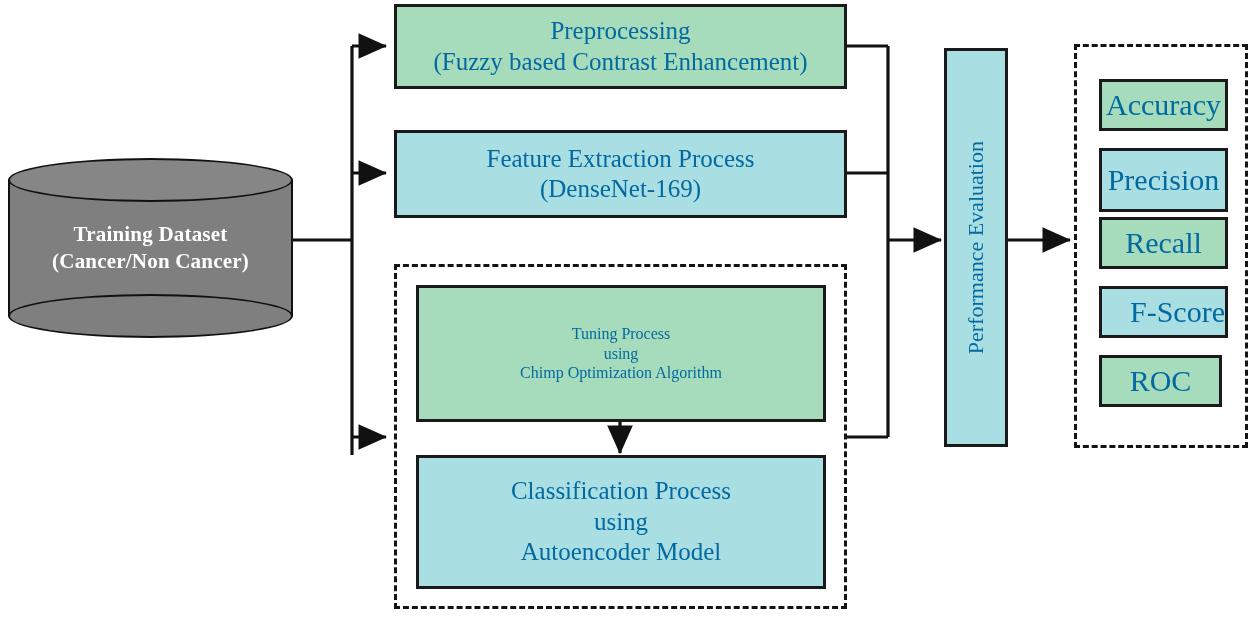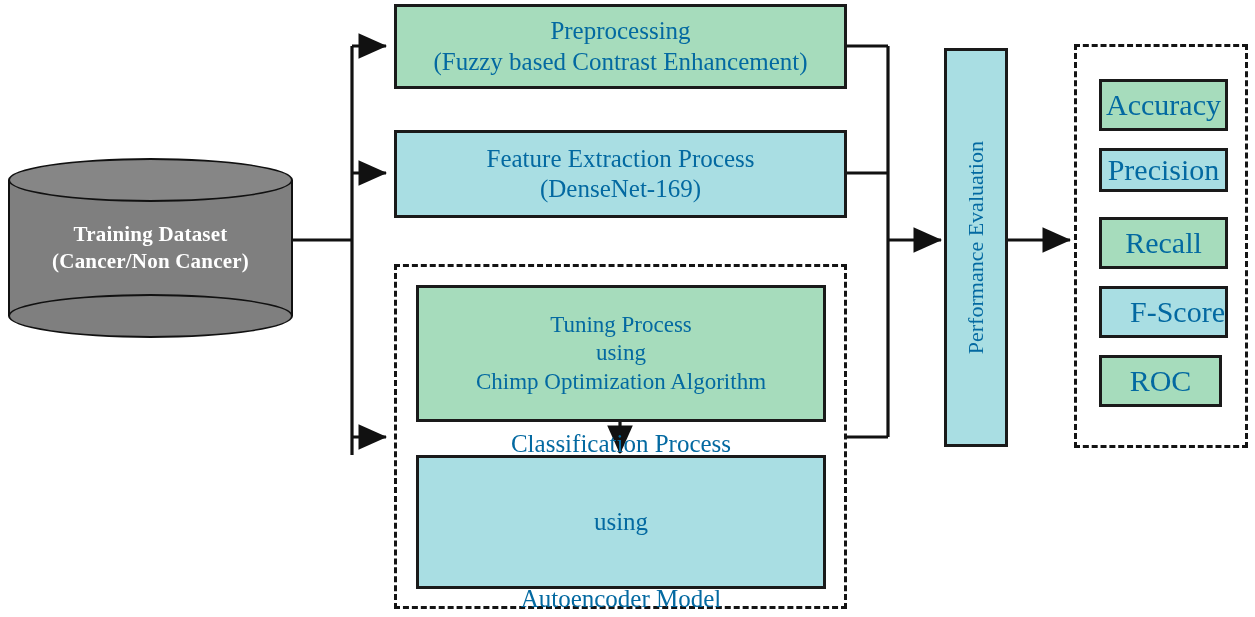--- a/index.html
+++ b/index.html
@@ -166,42 +166,42 @@
     <span>(Fuzzy based Contrast Enhancement)</span>
   </div>
 
   <div class="node blue" style="left:394px; top:130px; width:453px; height:88px; font-size:25px; flex-direction:column;">
     <span>Feature Extraction Process</span>
     <span>(DenseNet-169)</span>
   </div>
 
   <div class="dashed-group" style="left:394px; top:264px; width:453px; height:345px;"></div>
 
-  <div class="node green" style="left:416px; top:285px; width:410px; height:137px; font-size:23px; flex-direction:column;">
+  <div class="node green" style="left:416px; top:285px; width:410px; height:137px; font-size:16px; flex-direction:column;">
     <span>Tuning Process</span>
     <span>using</span>
     <span>Chimp Optimization Algorithm</span>
   </div>
 
-  <div class="node blue" style="left:416px; top:455px; width:410px; height:134px; font-size:25px; flex-direction:column;gap:47px;">
+  <div class="node blue" style="left:416px; top:455px; width:410px; height:134px; font-size:25px; flex-direction:column;">
     <span>Classification Process</span>
     <span>using</span>
     <span>Autoencoder Model</span>
   </div>
 
   <div class="node blue" style="left:944px; top:48px; width:64px; height:399px;">
     <span class="vertical-label" style="font-size:22px;">Performance Evaluation</span>
   </div>
 
   <div class="dashed-group" style="left:1074px; top:44px; width:174px; height:404px;"></div>
 
   <div class="node green metric-box" style="left:1099px; top:79px; width:129px; height:52px;">
     <span>Accuracy</span>
   </div>
-  <div class="node blue metric-box" style="left:1099px; top:148px; width:129px; height:44px;">
+  <div class="node blue metric-box" style="left:1099px; top:148px; width:129px; height:64px;">
     <span>Precision</span>
   </div>
   <div class="node green metric-box" style="left:1099px; top:217px; width:129px; height:52px;">
     <span>Recall</span>
   </div>
   <div class="node blue metric-box" style="left:1099px; top:286px; width:129px; height:52px;padding-left:28px;">
     <span>F-Score</span>
   </div>
   <div class="node green metric-box" style="left:1099px; top:355px; width:123px; height:52px;">
     <span>ROC</span>

